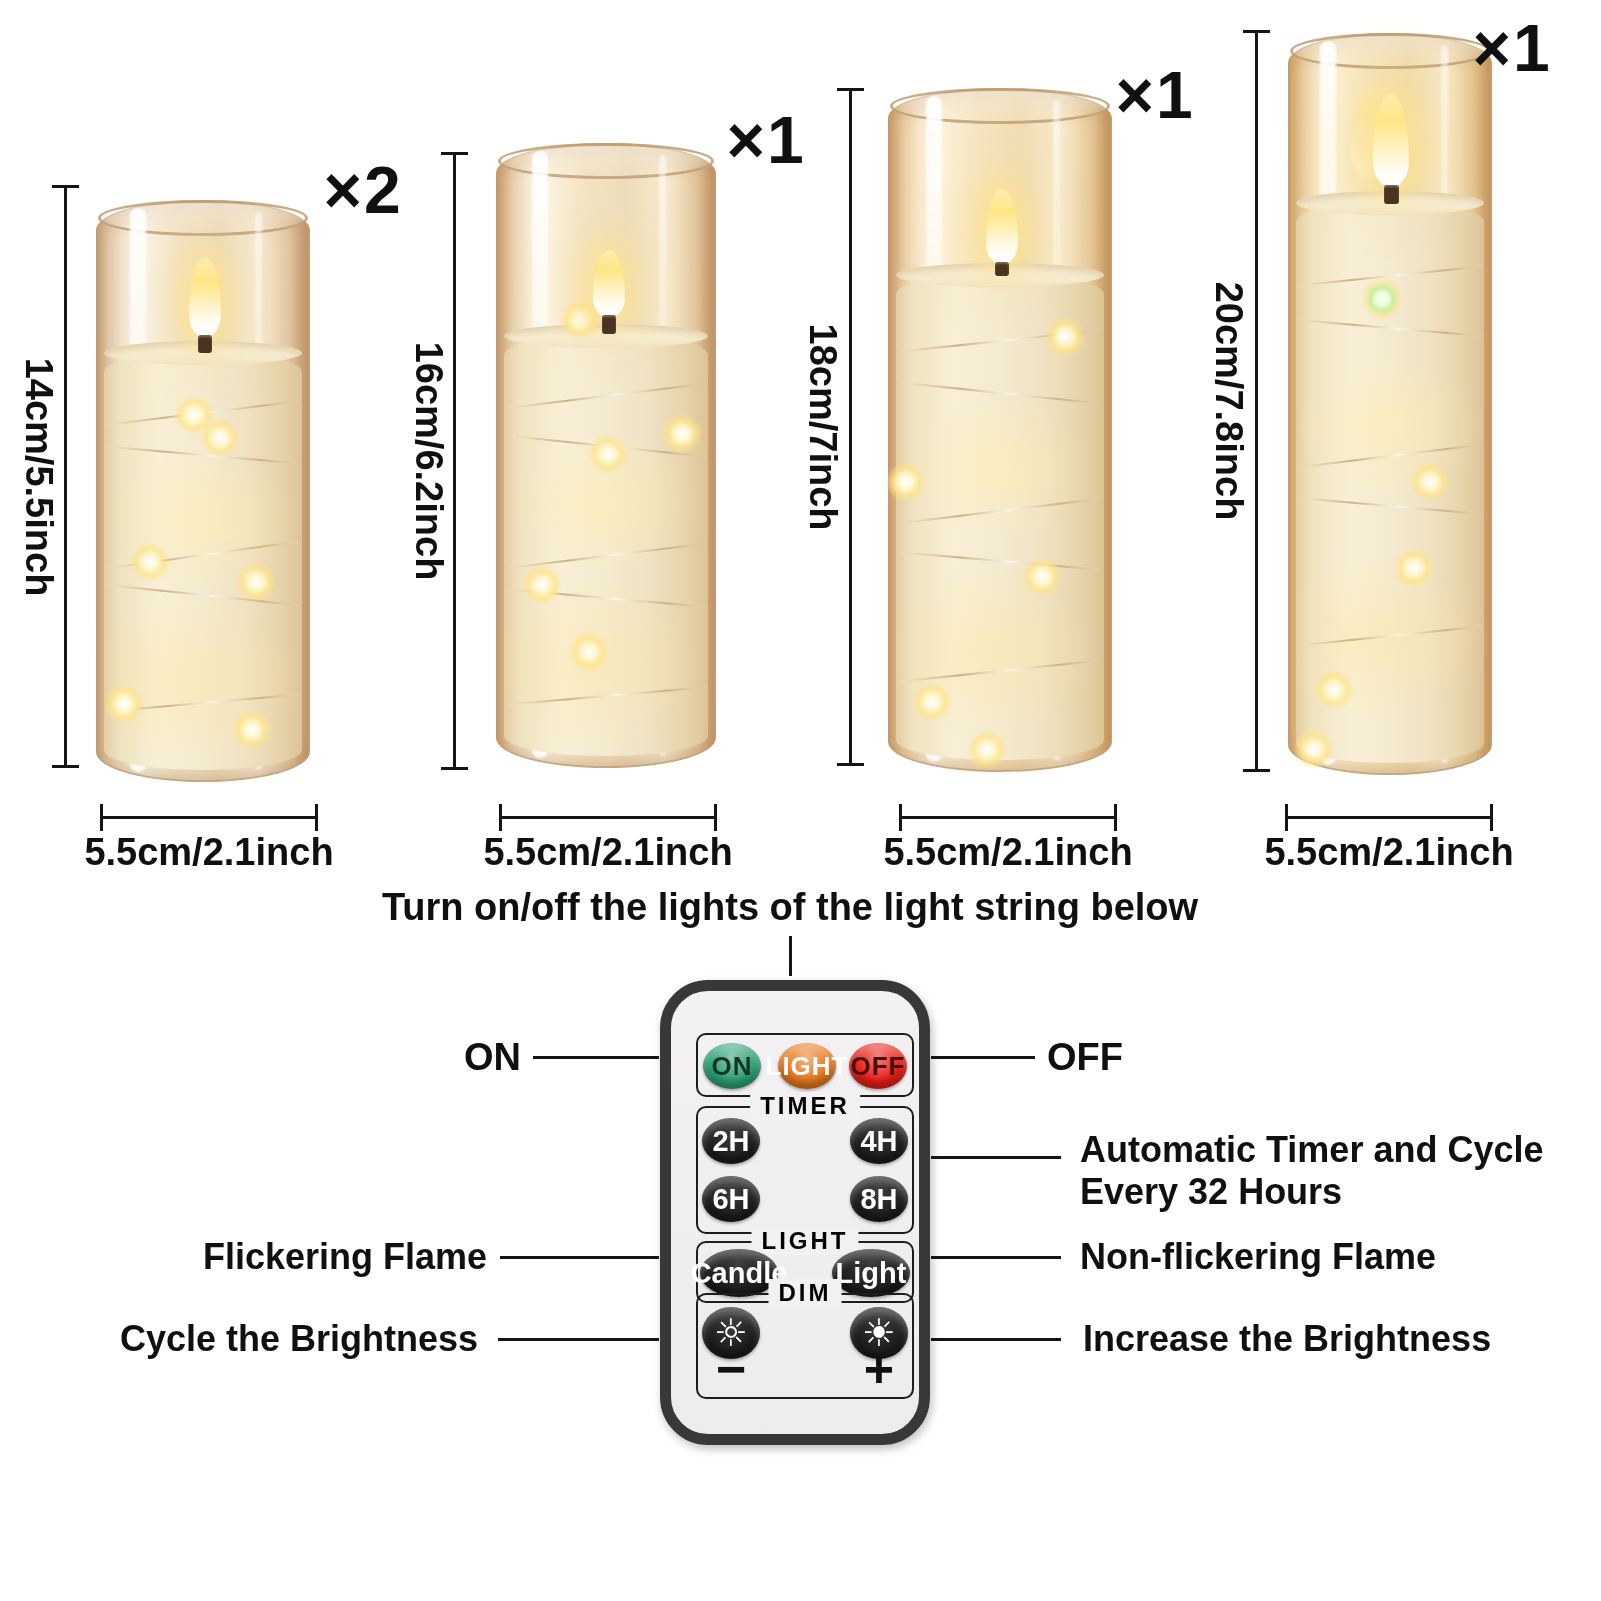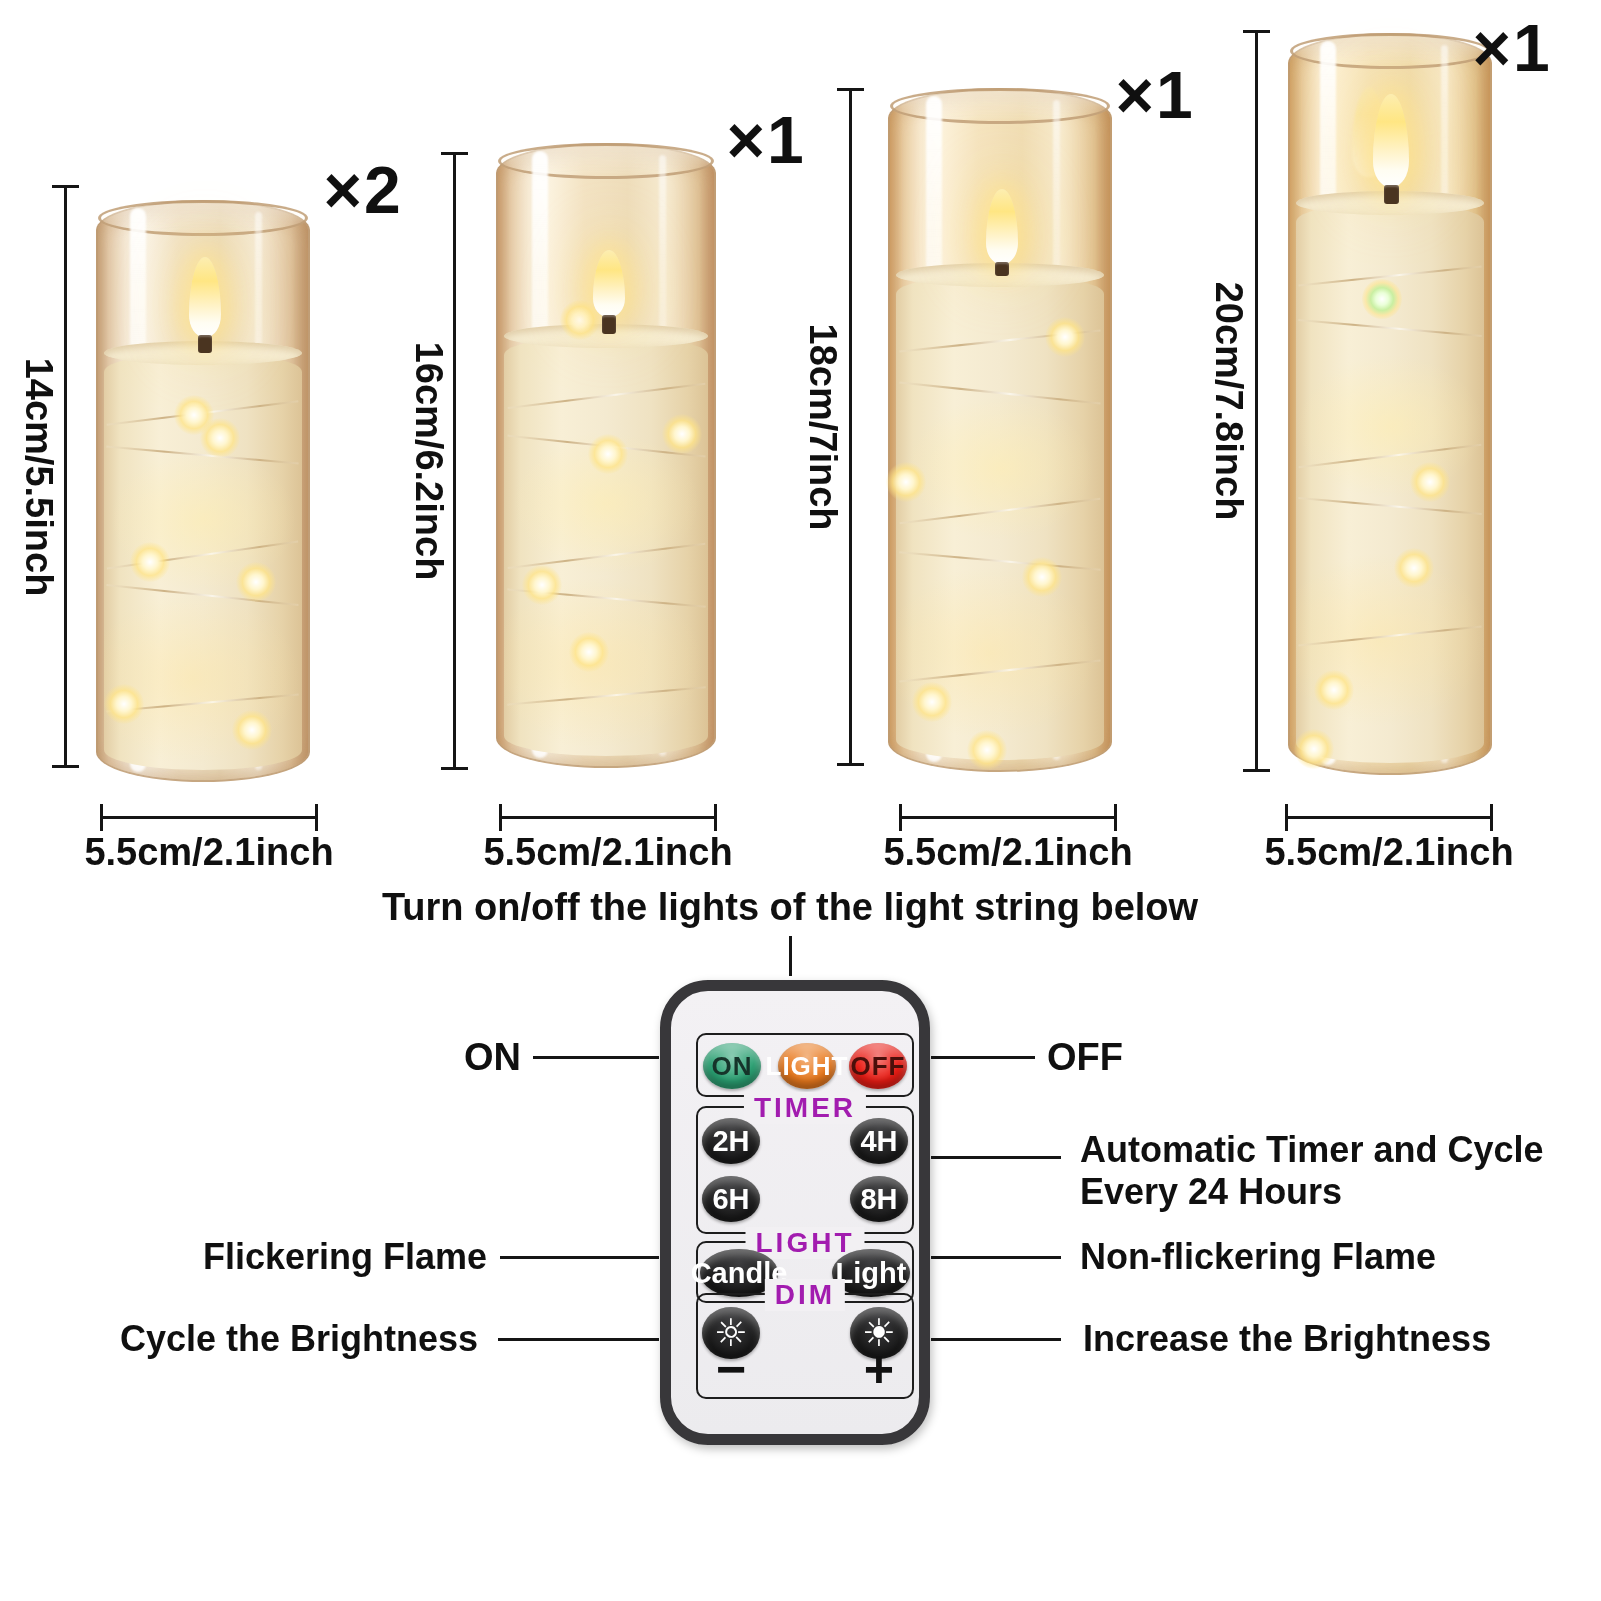--- a/index.html
+++ b/index.html
@@ -65,21 +65,21 @@
   .callout{position:absolute;font-size:36px;font-weight:700;white-space:nowrap;transform:translateY(-50%);}
   .callout.right{text-align:left;}
   .callout.left{text-align:right;transform:translate(-100%,-50%);}
 
   
   .remote{position:absolute;left:660px;top:980px;width:270px;height:465px;box-sizing:border-box;
       background:linear-gradient(180deg,#f3f1f4,#ecebee);border:11px solid #38373a;border-radius:48px;
       box-shadow:2px 4px 10px rgba(0,0,0,.25);}
   .rsec{position:absolute;left:25px;width:218px;box-sizing:border-box;border:2px solid #1d1d1d;border-radius:10px;}
   .rsec .sec-title{position:absolute;top:-16px;left:50%;transform:translateX(-50%);
-      background:#f2f0f3;padding:0 10px;font-size:28px;font-weight:700;letter-spacing:3px;color:#a21caf;}
+      background:#f2f0f3;padding:0 10px;font-size:24px;font-weight:700;letter-spacing:3px;color:#000000;}
   .rbtn{position:absolute;width:58px;height:46px;border-radius:50%;display:flex;align-items:center;justify-content:center;
       font-weight:700;box-shadow:inset 0 6px 8px rgba(255,255,255,.35), inset 0 -6px 8px rgba(0,0,0,.35), 0 2px 3px rgba(0,0,0,.3);}
   .rbtn.dark{background:radial-gradient(ellipse at 50% 30%, #3c3c3e, #151515 75%);color:#fff;font-size:29px;}
   .rbtn.power{font-size:26px;letter-spacing:1px;}
   .rbtn.wide{width:78px;height:48px;font-size:29px;}
   .sun{font-size:38px;line-height:1;font-family:"DejaVu Sans",sans-serif;}
   .pm{position:absolute;font-size:52px;font-weight:700;color:#111;line-height:1;}
 
   .powerrow{top:42px;height:64px;}
   .timersec{top:115px;height:128px;}
@@ -230,19 +230,19 @@
   <div class="cline" style="left:931px;top:1056px;width:104px;height:3px"></div>
   <div class="cline" style="left:931px;top:1156px;width:130px;height:3px"></div>
   <div class="cline" style="left:500px;top:1256px;width:159px;height:3px"></div>
   <div class="cline" style="left:931px;top:1256px;width:130px;height:3px"></div>
   <div class="cline" style="left:498px;top:1338px;width:161px;height:3px"></div>
   <div class="cline" style="left:931px;top:1338px;width:130px;height:3px"></div>
 
   <div class="callout left" style="left:521px;top:1057px;font-size:38px">ON</div>
   <div class="callout right" style="left:1047px;top:1057px;font-size:38px">OFF</div>
   <div class="callout right" style="left:1080px;top:1150px">Automatic Timer and Cycle</div>
-  <div class="callout right" style="left:1080px;top:1192px">Every 24 Hours</div>
+  <div class="callout right" style="left:1080px;top:1192px">Every 32 Hours</div>
   <div class="callout right" style="left:1080px;top:1257px">Non-flickering Flame</div>
   <div class="callout left" style="left:487px;top:1257px">Flickering Flame</div>
   <div class="callout left" style="left:478px;top:1339px">Cycle the Brightness</div>
   <div class="callout right" style="left:1083px;top:1339px">Increase the Brightness</div>
 
 </div>
 
 </body></html>

